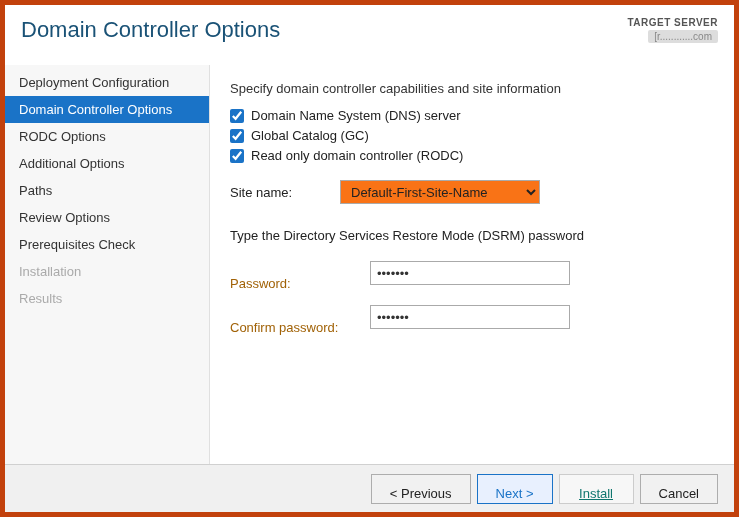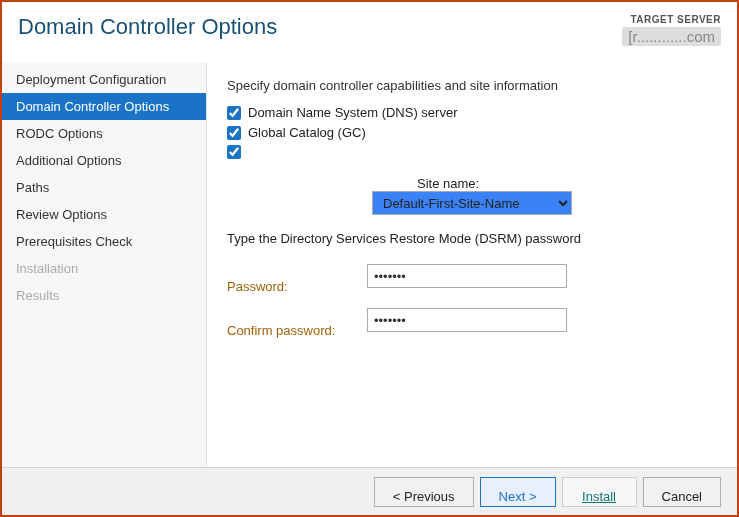--- a/index.html
+++ b/index.html
@@ -10,21 +10,21 @@
       width: 739px;
       height: 517px;
       overflow: hidden;
     }
     .window {
       width: 739px;
       height: 517px;
       background: #fff;
       display: flex;
       flex-direction: column;
-      border: 2px solid #c2410c;
+      border: 5px solid #c2410c;
     }
     .header {
       background: #fff;
       padding: 12px 16px 8px 16px;
       border-bottom: none;
       display: flex;
       justify-content: space-between;
       align-items: flex-start;
       min-height: 60px;
     }
@@ -40,21 +40,21 @@
     }
     .target-server-label {
       color: #555;
       font-weight: 600;
       font-size: 10px;
       letter-spacing: 0.5px;
       display: block;
     }
     .target-server-name {
       color: #888;
-      font-size: 15px;
+      font-size: 10px;
       background: #ddd;
       display: inline-block;
       padding: 1px 6px;
       border-radius: 2px;
       margin-top: 2px;
     }
     .main-content {
       display: flex;
       flex: 1;
       overflow: hidden;
@@ -105,32 +105,31 @@
     }
     .checkbox-row input[type=checkbox] {
       margin-right: 7px;
       width: 14px;
       height: 14px;
       accent-color: #1a73c7;
     }
     .site-name-row {
       display: flex;
       align-items: center;
-      margin-bottom: 16px;
-      flex-direction: column;
+      margin-bottom: 24px;
     }
     .site-name-label {
       font-size: 13px;
       color: #222;
       width: 110px;
       flex-shrink: 0;
     }
     .site-name-select {
       border: 1px solid #aaa;
-      background: #3b82f6;
+      background: #f97316;
       padding: 3px 20px 3px 6px;
       font-size: 13px;
       min-width: 200px;
       height: 24px;
       appearance: auto;
       color: #222;
     }
     .dsrm-label {
       font-size: 13px;
       color: #222;
@@ -233,20 +232,21 @@
         <div class="checkbox-row">
           <input type="checkbox" checked="" style="">
           <span>Domain Name System (DNS) server</span>
         </div>
         <div class="checkbox-row">
           <input type="checkbox" checked="" style="">
           <span>Global Catalog (GC)</span>
         </div>
         <div class="checkbox-row">
           <input type="checkbox" checked="" style="">
+          <span>Read only domain controller (RODC)</span>
         </div>
       </div>
 
       <div class="site-name-row">
         <span class="site-name-label">Site name:</span>
         <select class="site-name-select">
           <option value="Default-First-Site-Name">Default-First-Site-Name</option>
         </select>
       </div>
 

